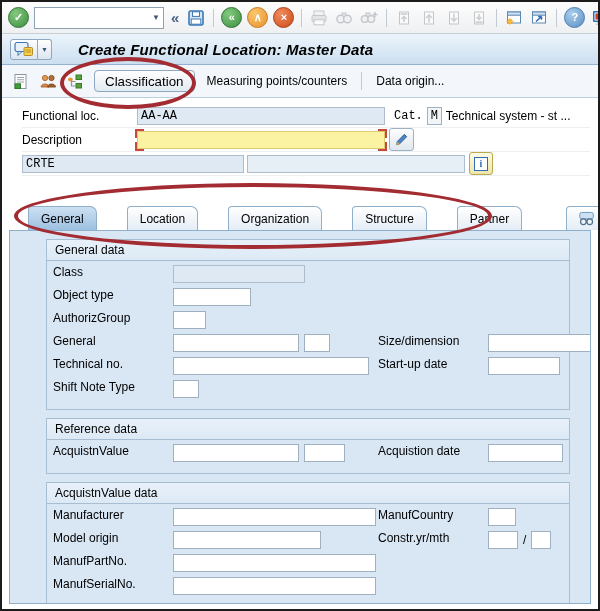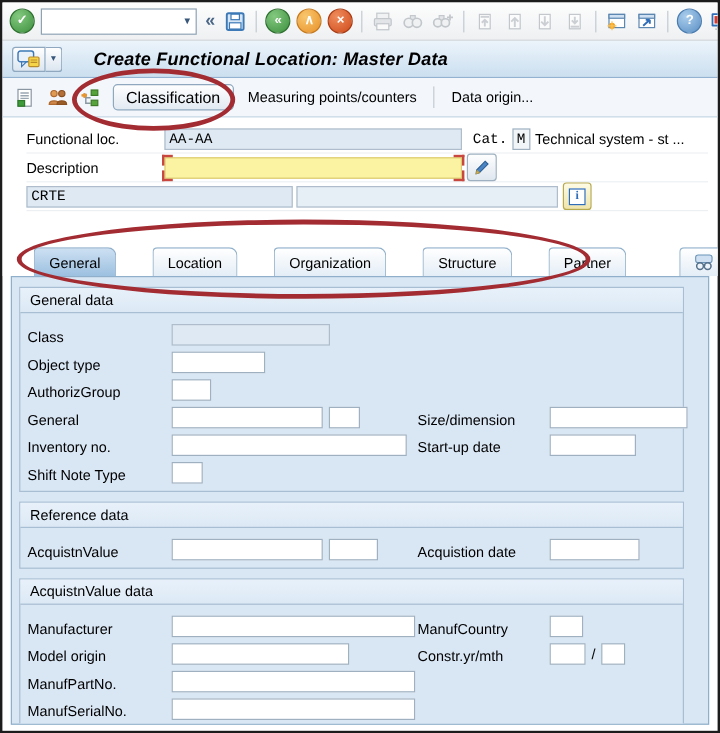--- a/index.html
+++ b/index.html
@@ -65,26 +65,26 @@
     font-family:"Liberation Serif",serif;font-weight:bold;font-size:10px;text-align:center;line-height:12px;}
   
   .tabstrip{flex:0 0 30px;background:#fff;display:flex;align-items:flex-end;padding-left:26px;position:relative;gap:24px;}
   .tab{height:23px;display:flex;align-items:center;padding:0 12px;margin-right:6px;
     border:1px solid #8fafca;border-bottom:none;border-radius:4px 7px 0 0;
     background:linear-gradient(#ffffff,#e4edf6);cursor:default;}
   .tab.active{background:linear-gradient(#cde0f2,#9cc0e0);}
   .tab.icontab{margin-left:14px;padding:0 10px;}
   
   .content{flex:1 1 auto;margin:0 7px 5px 7px;background:#d9e6f4;border:1px solid #8fafca;
-    box-sizing:border-box;overflow:hidden;}
+    box-sizing:border-box;overflow:hidden;padding-left:30px;}
   .gbox{border:1px solid #a8bed2;background:#d9e6f4;margin:8px 20px 8px 6px;}
   .gbox-h{height:20px;line-height:20px;padding:0 8px;border-bottom:1px solid #a8bed2;
     background:linear-gradient(#e8f1fa,#dcE9f5);}
   .gbox-b{padding:4px 0 6px 6px;}
-  .grow{display:flex;align-items:flex-end;height:23px;position:relative;}
+  .grow{display:flex;align-items:flex-start;height:23px;position:relative;}
   .glabel{width:120px;flex:0 0 120px;}
   .rlabel{position:absolute;left:325px;}
   .rfield{position:absolute;left:435px;}
   .rwrap{position:absolute;left:435px;display:flex;align-items:center;gap:5px;}
   
   .anno{position:absolute;border:4px solid #a32c33;border-radius:50%;pointer-events:none;z-index:40;}
   .anno-classification{left:58px;top:55px;width:128px;height:44px;}
   .anno-tabs{left:12px;top:181px;width:470px;height:58px;}
 </style>
 </head>
@@ -318,21 +318,21 @@
           <input class="sapin" style="width: 33px;" value="">
         </div>
         <div class="grow">
           <span class="glabel">General</span>
           <input class="sapin" style="width: 126px;" value="">
           <input class="sapin" style="width: 26px; margin-left: 5px;" value="">
           <span class="rlabel">Size/dimension</span>
           <input class="sapin rfield" style="width: 115px;" value="">
         </div>
         <div class="grow">
-          <span class="glabel">Inventory no.</span>
+          <span class="glabel">Technical no.</span>
           <input class="sapin" style="width: 196px;" value="">
           <span class="rlabel">Start-up date</span>
           <input class="sapin rfield" style="width: 72px;" value="">
         </div>
         <div class="grow">
           <span class="glabel">Shift Note Type</span>
           <input class="sapin" style="width: 26px;" value="">
         </div>
       </div>
     </div>

